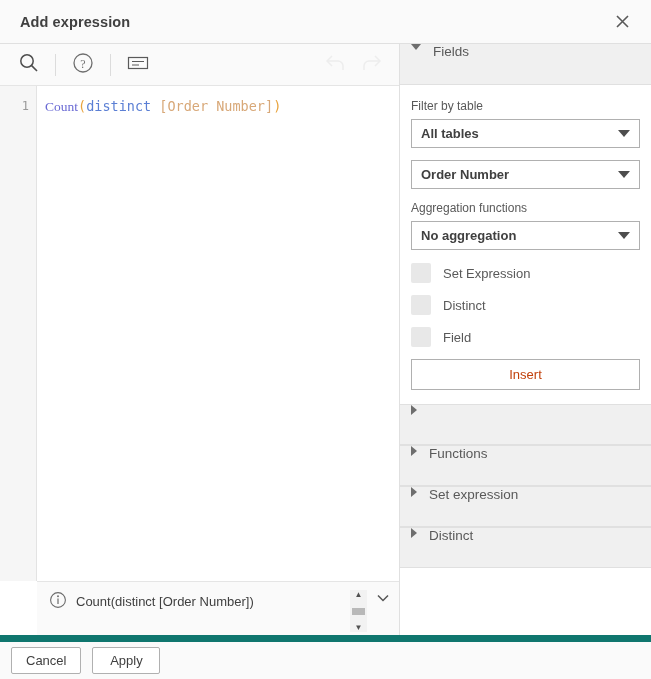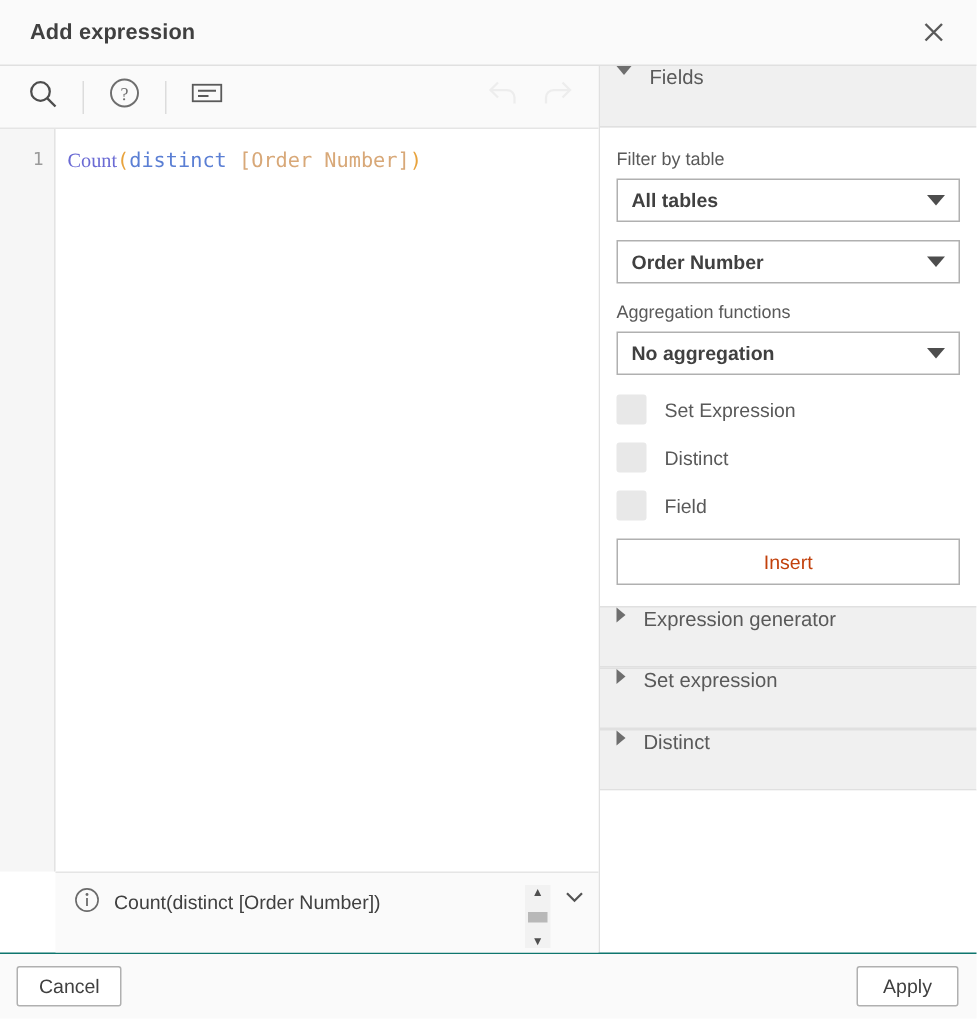--- a/index.html
+++ b/index.html
@@ -303,27 +303,26 @@
     margin-top: 11px;
     margin-bottom: 4px;
   }
   .panel-filler { flex: 1; background: #ffffff; }
 
   
   .footer {
     height: 44px;
     min-height: 44px;
     background: #fafafa;
-    border-top: 1px solid #0f766e;
-    display: flex;
-    align-items: center;
-    justify-content: space-between;
+    border-top: 7px solid #0f766e;
+    display: flex;
+    align-items: center;
+    justify-content: flex-start;
     padding-right: 12px;
     box-sizing: border-box;
-    gap: 23px;
   }
   .ft-btn {
     min-width: 68px;
     height: 27px;
     border: 1px solid #b0b0b0;
     background: #ffffff;
     border-radius: 2px;
     font-size: 13px;
     color: #404040;
     display: flex;
@@ -470,21 +469,24 @@
         <div class="check-row">
           <span class="check-box"></span>
           <span class="check-label">Field</span>
         </div>
 
         <div class="insert-btn">Insert</div>
       </div>
 
       <div class="acc-header closed">
         <span class="tri right"></span>
-        <span>Expression generator</span>
+      </div>
+      <div class="acc-header closed">
+        <span class="tri right"></span>
+        <span>Functions</span>
       </div>
       <div class="acc-header closed">
         <span class="tri right"></span>
         <span>Set expression</span>
       </div>
       <div class="acc-header closed">
         <span class="tri right"></span>
         <span>Distinct</span>
       </div>
 

